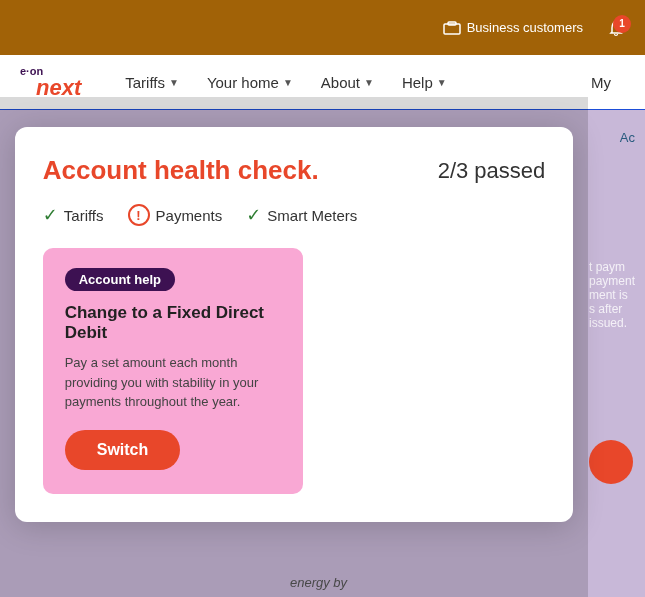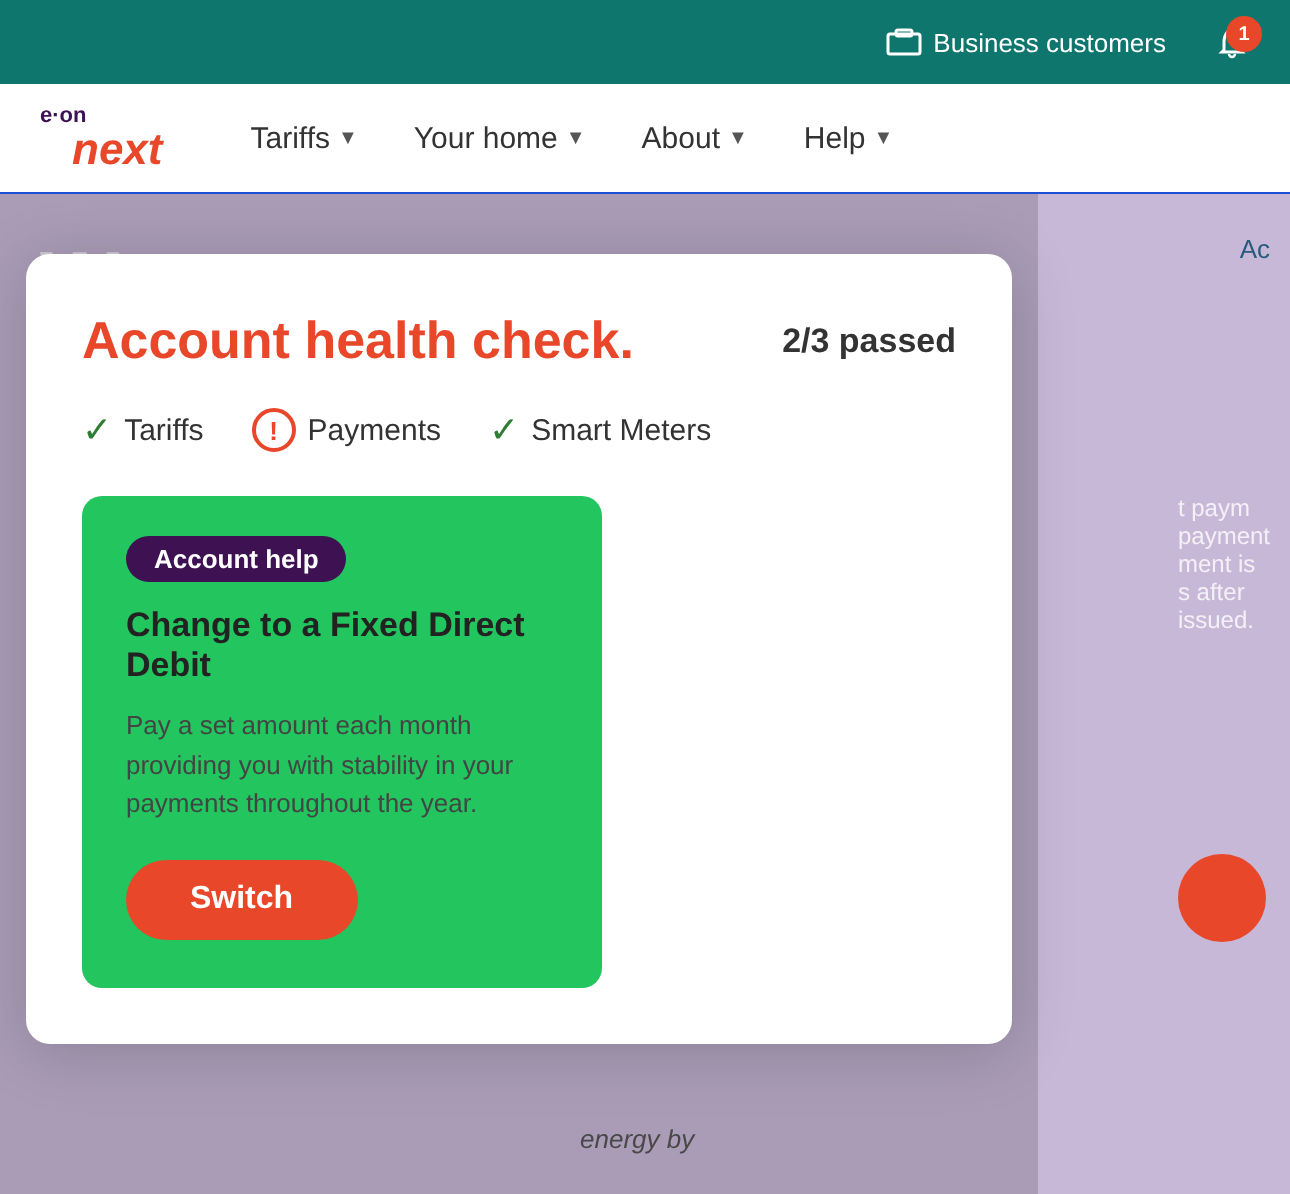--- a/index.html
+++ b/index.html
@@ -6,22 +6,22 @@
     body {
       font-family: Arial, sans-serif;
       width: 645px;
       height: 597px;
       overflow: hidden;
       position: relative;
     }
 
     
     .top-bar {
-      background: #0f766e;
-      height: 42px;
+      background: #a16207;
+      height: 55px;
       display: flex;
       align-items: center;
       justify-content: flex-end;
       padding: 0 20px;
       gap: 24px;
     }
     .top-bar-item {
       display: flex;
       align-items: center;
       gap: 6px;
@@ -151,21 +151,21 @@
       background: #e8472a;
       border-radius: 50%;
       cursor: pointer;
     }
 
     
     .modal-overlay {
       position: absolute;
       top: 97px;
       left: 0;
-      width: 519px;
+      width: 588px;
       height: 500px;
       background: rgba(0,0,0,0.15);
       display: flex;
       justify-content: center;
       align-items: flex-start;
       padding-top: 30px;
     }
     .modal {
       background: #fff;
       border-radius: 12px;
@@ -179,22 +179,22 @@
       align-items: center;
       justify-content: space-between;
       margin-bottom: 18px;
     }
     .modal-title {
       font-size: 26px;
       font-weight: bold;
       color: #e8472a;
     }
     .modal-score {
-      font-size: 17px;
-      font-weight: bold;
+      font-size: 22px;
+      font-weight: normal;
       color: #333;
     }
     .modal-checks {
       display: flex;
       align-items: center;
       gap: 24px;
       margin-bottom: 22px;
     }
     .check-item {
       display: flex;
@@ -215,21 +215,21 @@
       display: flex;
       align-items: center;
       justify-content: center;
       color: #e8472a;
       font-weight: bold;
       font-size: 13px;
     }
 
     
     .card {
-      background: #22c55e;
+      background: #f9a8d4;
       border-radius: 10px;
       padding: 20px 22px 24px 22px;
       max-width: 260px;
     }
     .card-tag {
       background: #3d1152;
       color: #fff;
       border-radius: 20px;
       padding: 4px 14px;
       font-size: 13px;
@@ -300,20 +300,23 @@
     <span class="chevron">▼</span>
   </div>
   <div class="nav-item">
     <span>About</span>
     <span class="chevron">▼</span>
   </div>
   <div class="nav-item">
     <span>Help</span>
     <span class="chevron">▼</span>
   </div>
+  <div class="nav-my nav-item">
+    <span>My</span>
+  </div>
 </div>
 
 <div class="page-bg">
   <div class="page-bg-text">We</div>
   <div class="page-bg-addr">192 G...</div>
   <div class="right-text">Ac</div>
   <div style="position:absolute; top:150px; right:10px; font-size:12px; color:#fff; opacity:0.8; max-width:120px;">t paym<br>payment<br>ment is<br>s after<br>issued.</div>
   <div class="orange-btn-circle"></div>
   <div style="position:absolute; bottom:20px; left:290px; font-size:13px; color:#555;font-style:italic;">energy by</div>
 </div>

